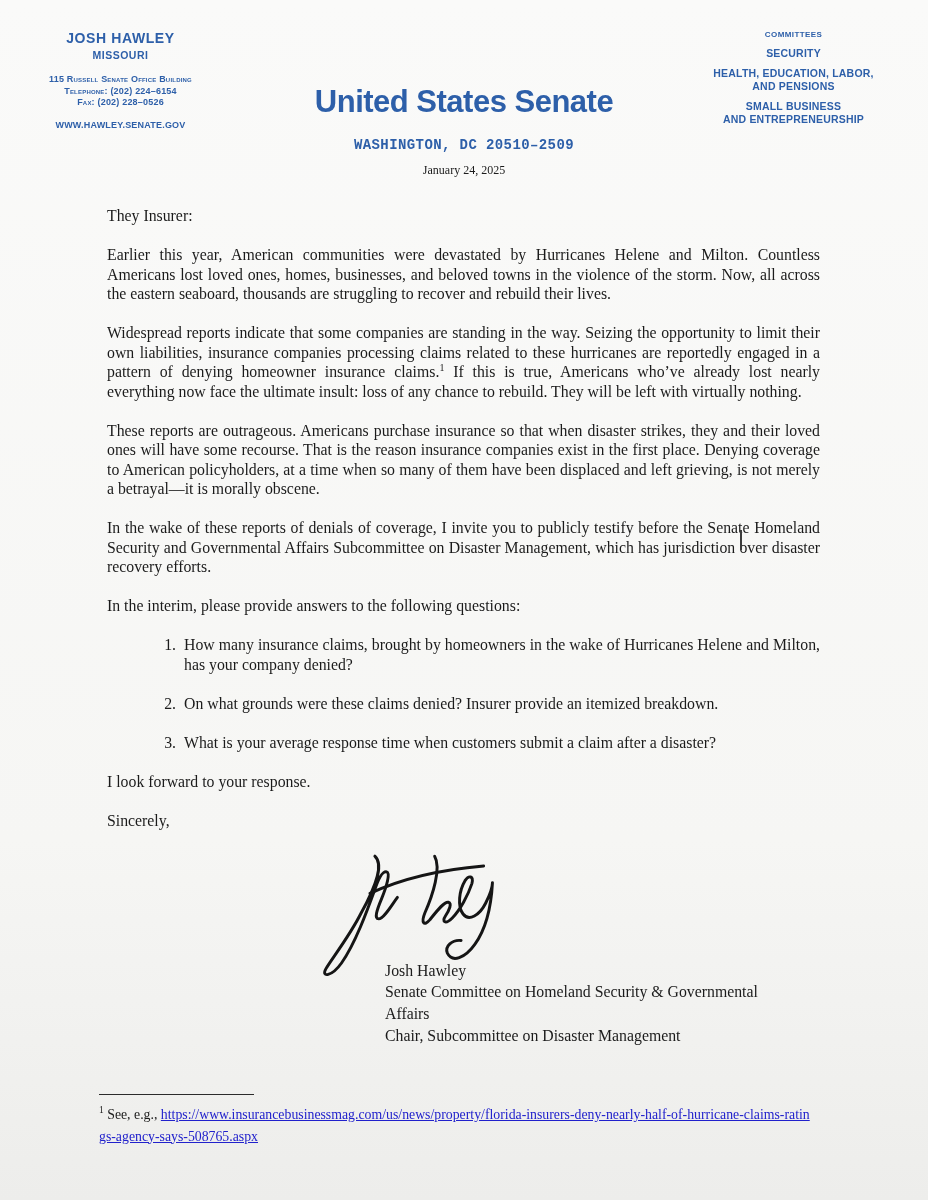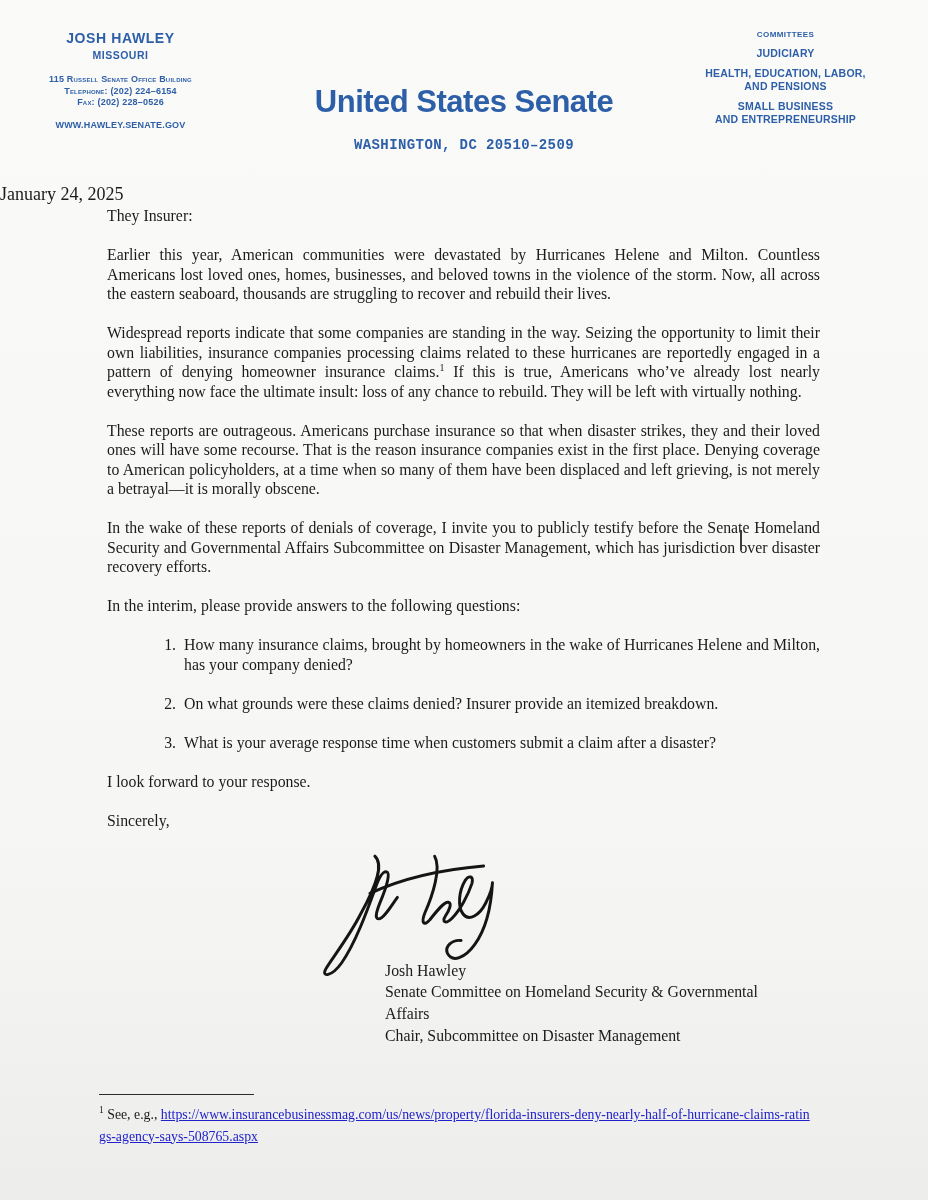--- a/index.html
+++ b/index.html
@@ -30,28 +30,28 @@
   .lh-center{position:absolute;top:84px;left:240px;right:240px;text-align:center;}
   .senate-title{
     font-family:Liberation Sans, sans-serif;font-weight:bold;font-size:31px;
     color:var(--blue);letter-spacing:-.5px;
   }
   .senate-city{
     font-family:Liberation Mono, monospace;font-weight:bold;
     font-size:14px;color:var(--blue);margin-top:17px;letter-spacing:.4px;
   }
   .lh-right{
-    position:absolute;top:30px;right:20px;width:245px;
+    position:absolute;top:30px;right:12px;width:245px;
     text-align:center;color:var(--blue);
     font-family:"Liberation Sans",sans-serif;font-weight:bold;
   }
   .committees-heading{font-size:8px;letter-spacing:.4px;margin-bottom:8px;}
   .committee-item{font-size:10.5px;line-height:13px;margin-bottom:7px;white-space:pre-line;letter-spacing:.2px;}
   
-  .date-line{position:absolute;top:163px;left:0;right:0;text-align:left;font-size:18px;margin-top:21px;}
+  .date-line{position:absolute;top:163px;left:0;right:0;text-align:center;font-size:12px;}
   .letter-body{position:absolute;top:206px;left:107px;width:713px;font-size:15.8px;line-height:19.5px;}
   .letter-body p{margin:0 0 19.5px;text-align:justify;}
   .letter-body p.left{text-align:left;}
   .letter-body sup{font-size:10px;line-height:0;}
   ol.questions{margin:0 0 19.5px;padding:0 0 0 73px;}
   ol.questions li{margin-bottom:19.5px;text-align:justify;padding-left:4px;}
   ol.questions li:last-child{margin-bottom:0;}
   .valediction{margin-left:273px;}
   .signature-svg{display:block;margin:4px 0 -18px 212px;width:196px;height:128px;}
   .sig-block{margin-left:278px;width:405px;line-height:21.8px;}
@@ -79,21 +79,21 @@
       <div class="lh-web">WWW.HAWLEY.SENATE.GOV</div>
     </div>
 
     <div class="lh-center">
       <div class="senate-title">United States Senate</div>
       <div class="senate-city">WASHINGTON, DC 20510–2509</div>
     </div>
 
     <div class="lh-right">
       <div class="committees-heading">COMMITTEES</div>
-      <div class="committee-item">JUDICIARY</div>
+      <div class="committee-item">SECURITY</div>
       <div class="committee-item">HEALTH, EDUCATION, LABOR,
 AND PENSIONS</div>
       <div class="committee-item">SMALL BUSINESS
 AND ENTREPRENEURSHIP</div>
     </div>
   </header>
 
   <div class="date-line">January 24, 2025</div>
 
   <main class="letter-body">

